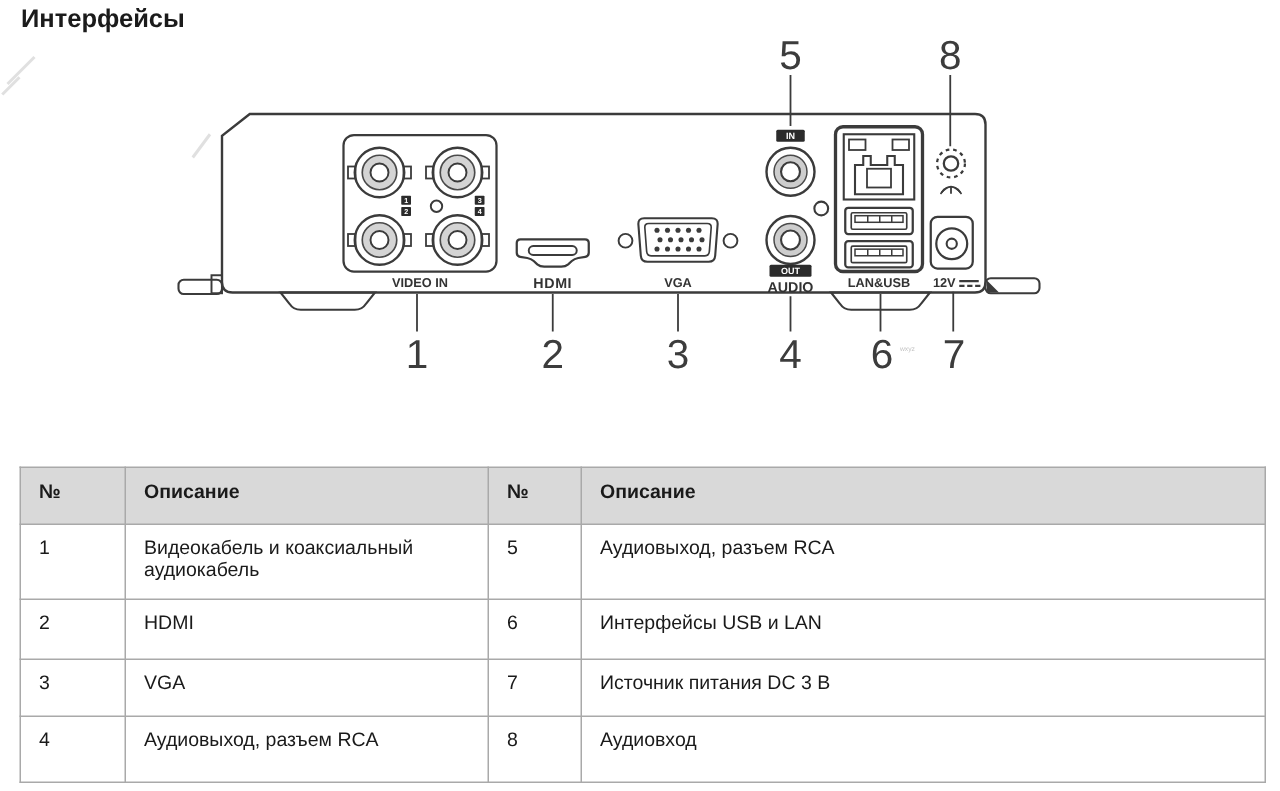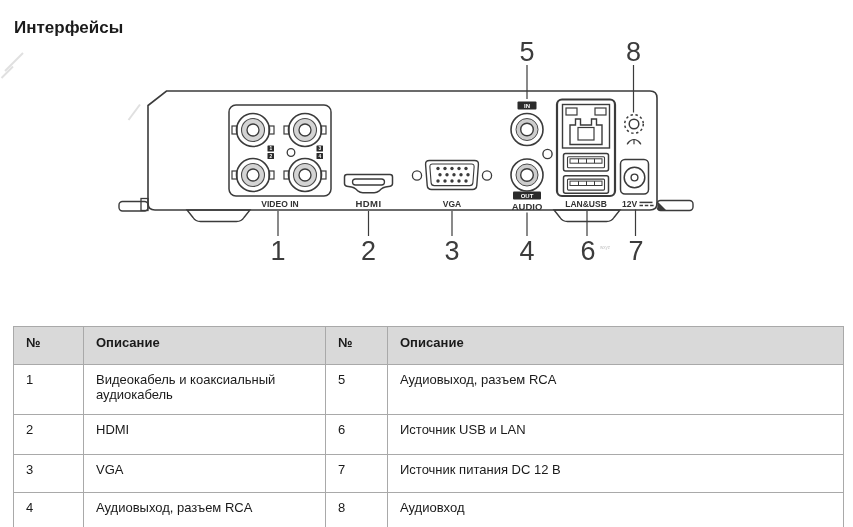--- a/index.html
+++ b/index.html
@@ -2,21 +2,21 @@
 <html><head>
 <meta charset="utf-8">
 <style>
   html,body{margin:0;padding:0;}
   body{
     width:853px;height:527px;background:#ffffff;overflow:hidden;
     font-family:"Liberation Sans",sans-serif;color:#1a1a1a;
   }
   .page-title{
     font-size:17px;font-weight:bold;color:#1b1b1b;
-    padding:17px 0 0 14px;height:21px;line-height:21px;
+    padding:2px 0 0 14px;height:21px;line-height:21px;
   }
   svg{display:block;}
   
   .s{stroke:#3b3b3b;fill:none;}
   .plabel{font-family:"Liberation Sans",sans-serif;font-size:8.5px;font-weight:bold;
           fill:#333333;text-anchor:middle;}
   .hdmi-label{font-family:"Liberation Sans",sans-serif;font-size:9.5px;font-weight:bold;
           letter-spacing:0.4px;fill:#333333;text-anchor:middle;}
   .audio-label{font-family:"Liberation Sans",sans-serif;font-size:9.5px;font-weight:bold;
           fill:#333333;text-anchor:middle;}
@@ -260,27 +260,27 @@
     <tr class="r1">
       <td>1</td>
       <td>Видеокабель и коаксиальный аудиокабель</td>
       <td>5</td>
       <td>Аудиовыход, разъем RCA</td>
     </tr>
     <tr class="r2">
       <td>2</td>
       <td>HDMI</td>
       <td>6</td>
-      <td>Источник USB и LAN</td>
+      <td>Интерфейсы USB и LAN</td>
     </tr>
     <tr class="r3">
       <td>3</td>
       <td>VGA</td>
       <td>7</td>
-      <td>Источник питания DC 12 В</td>
+      <td>Источник питания DC 3 В</td>
     </tr>
     <tr class="r4">
       <td>4</td>
       <td>Аудиовыход, разъем RCA</td>
       <td>8</td>
       <td>Аудиовход</td>
     </tr>
   </tbody>
 </table>
 

